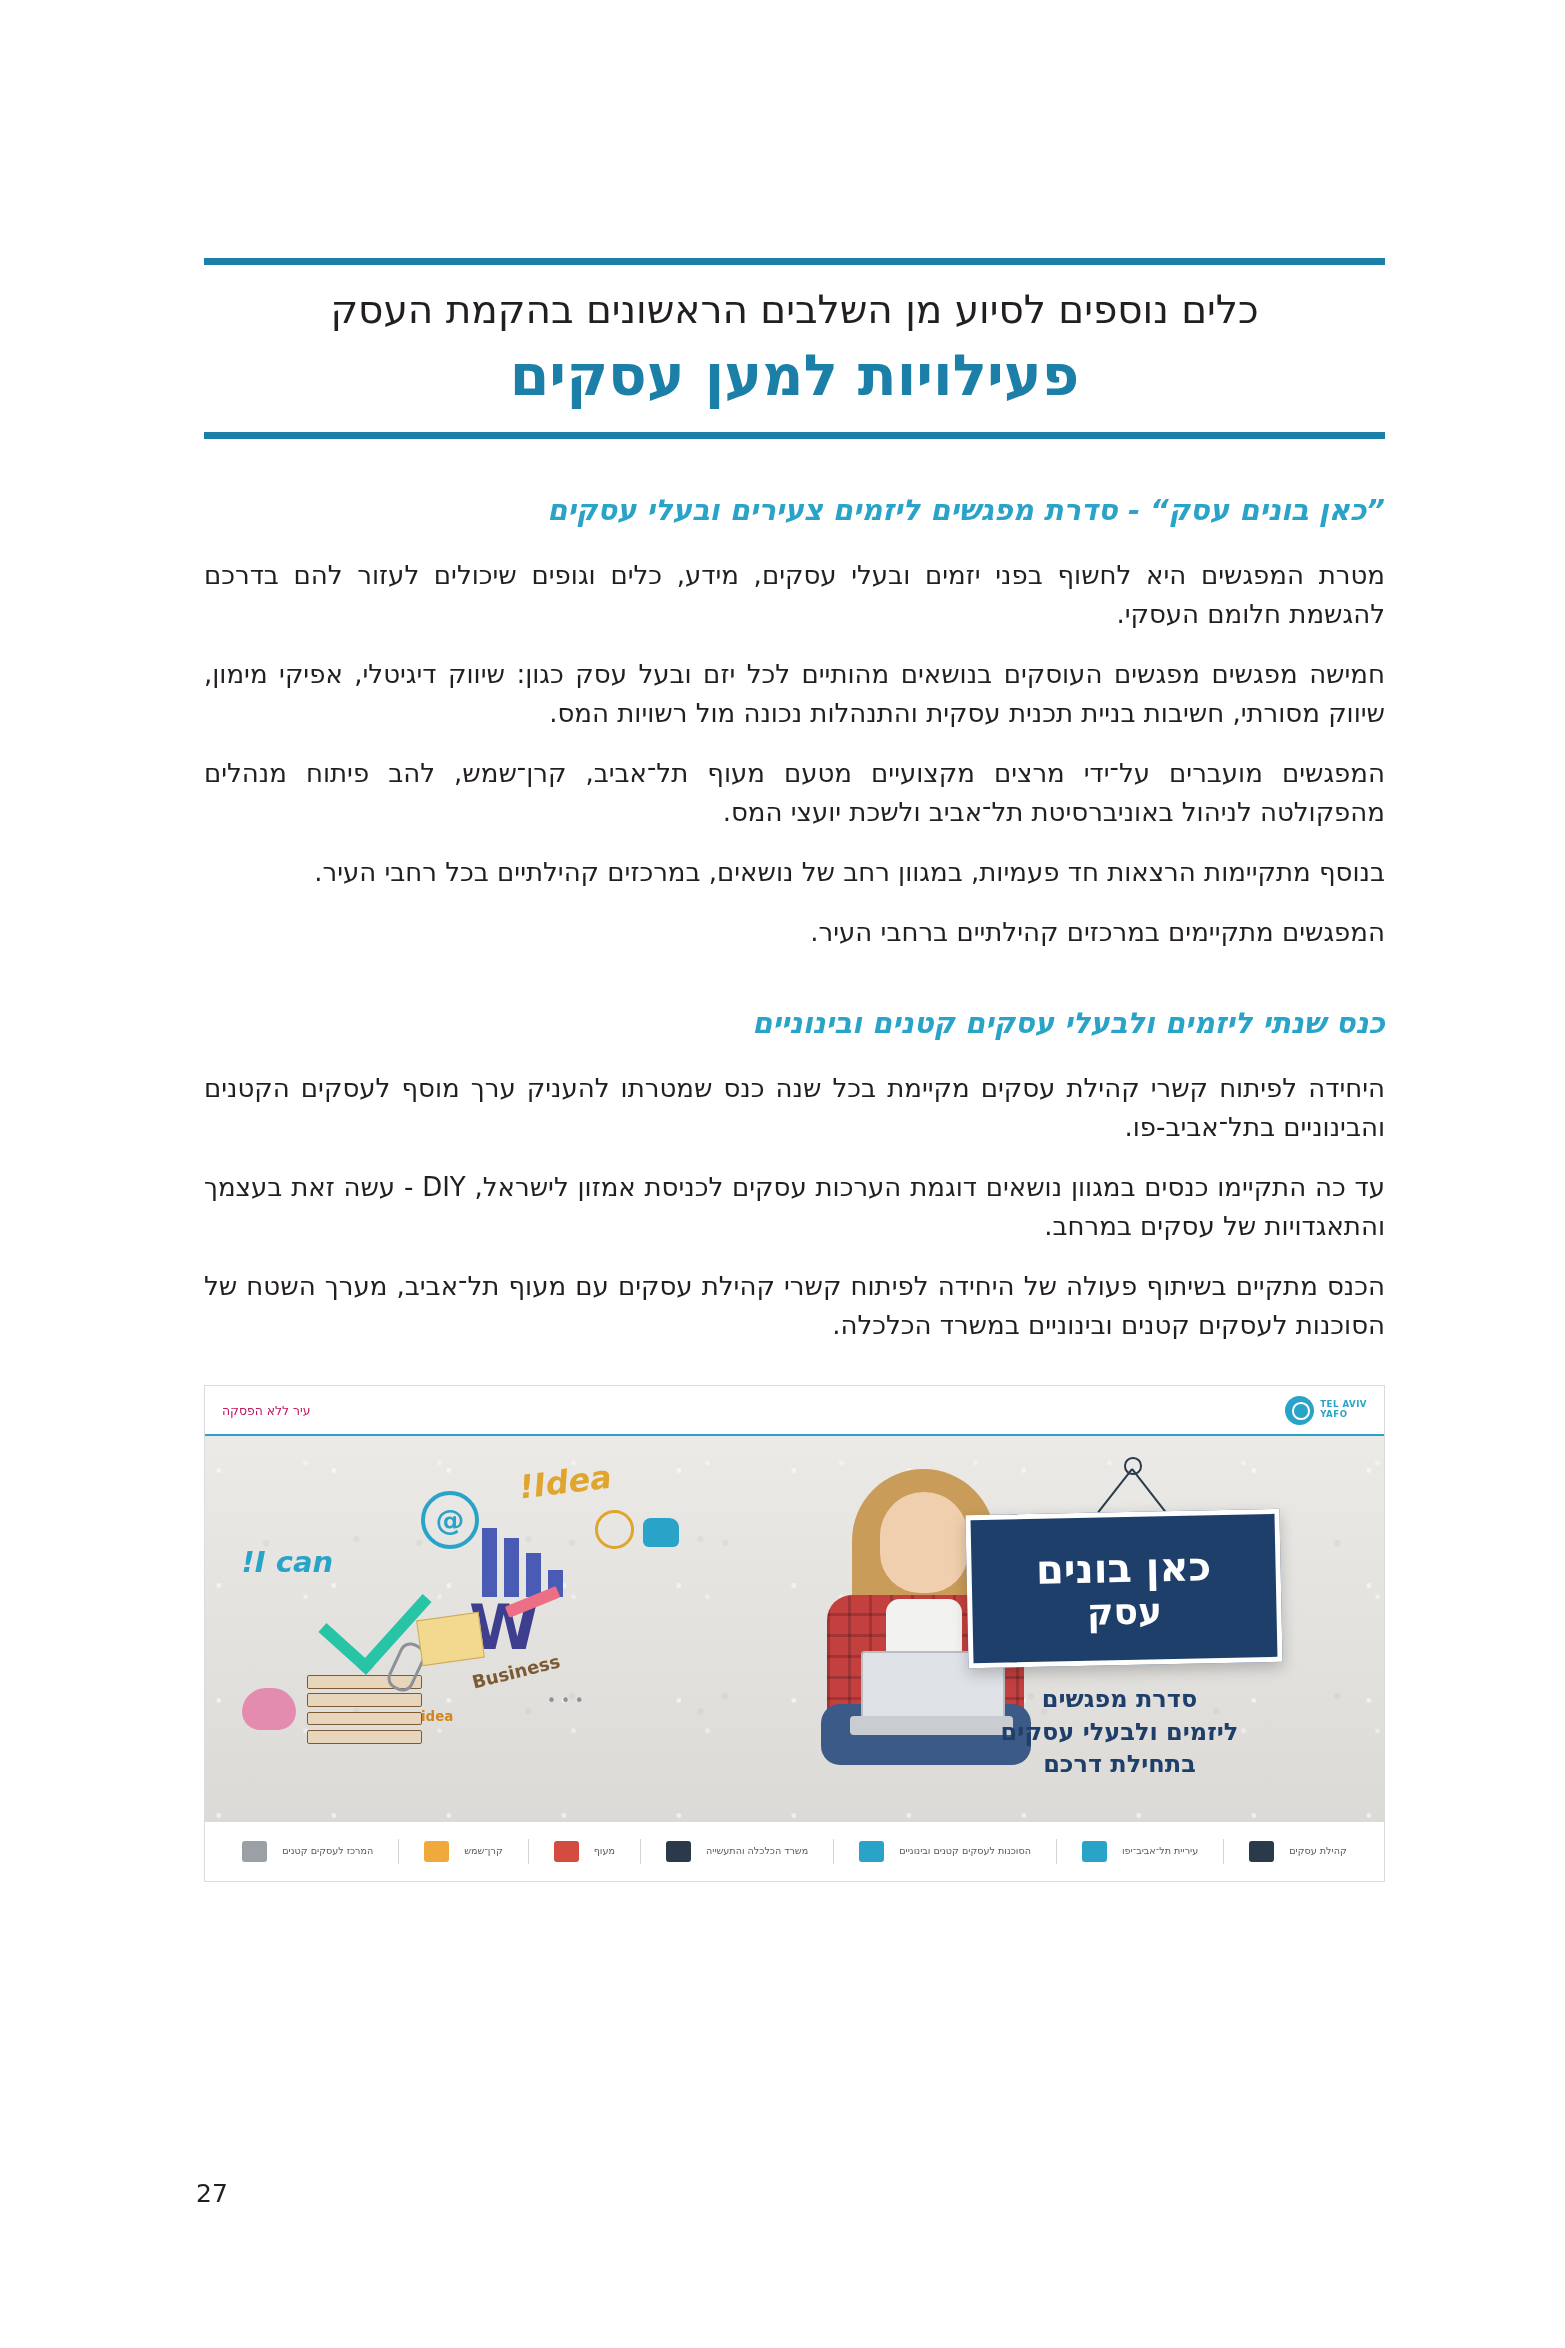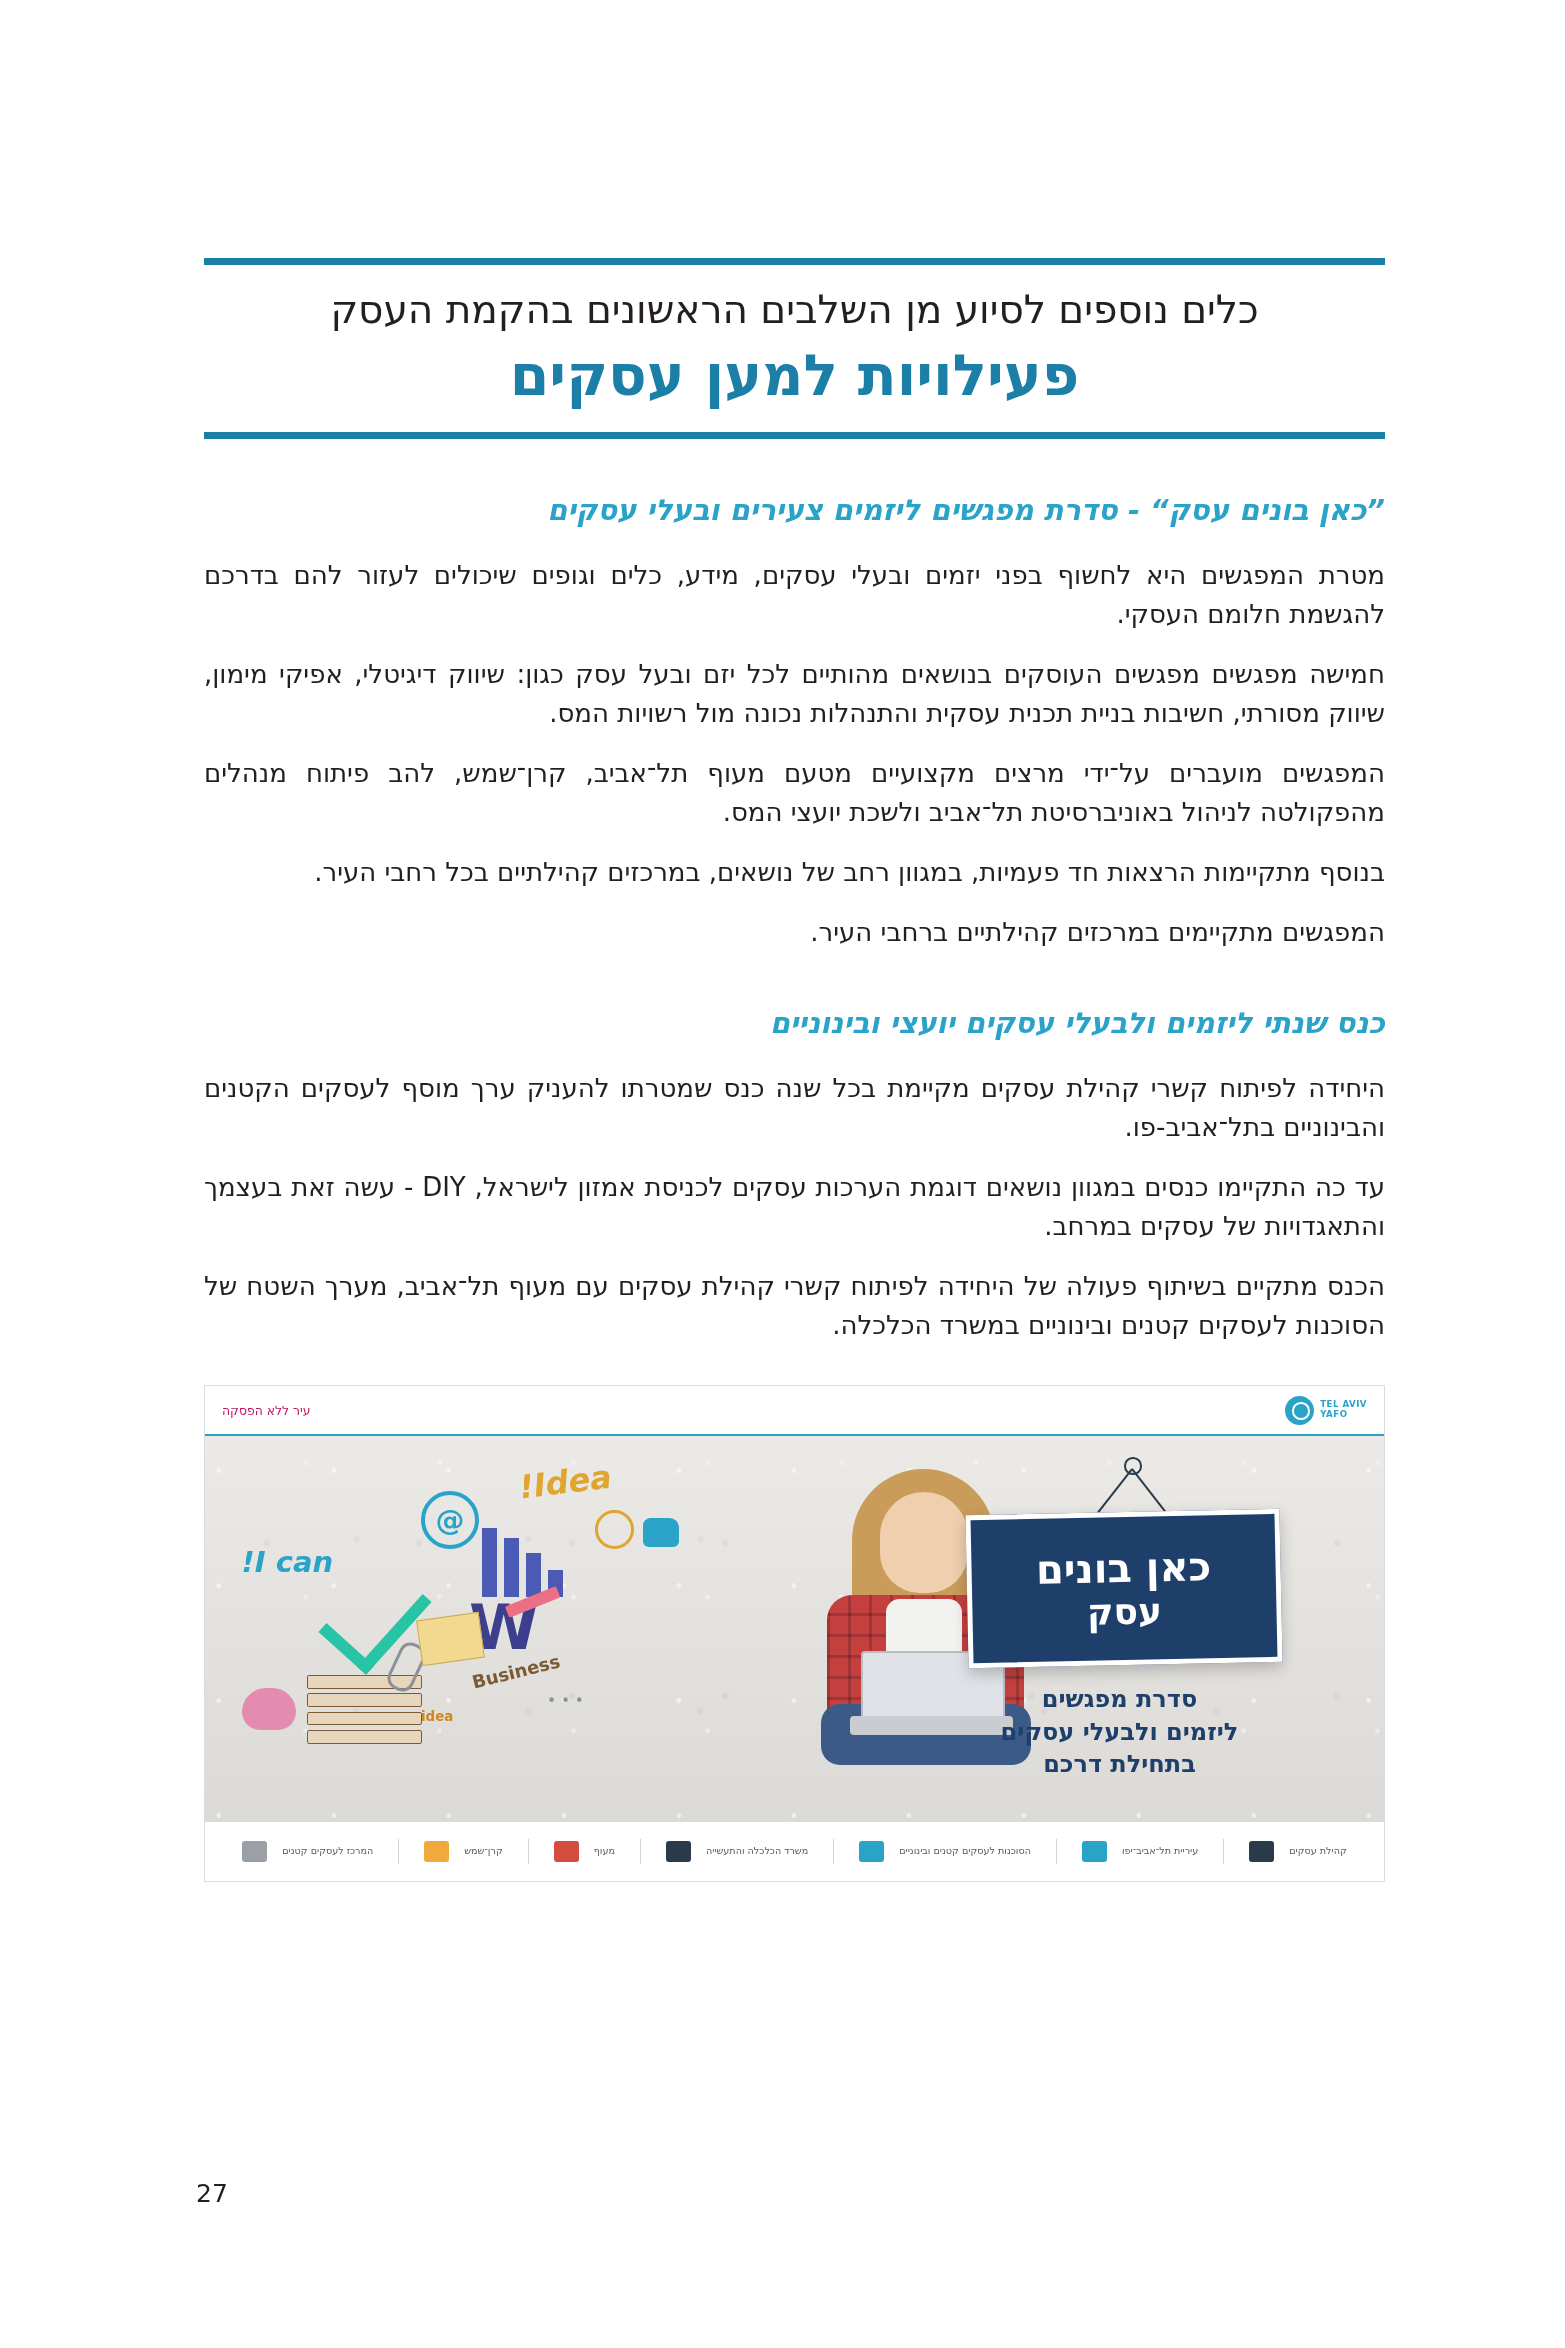--- a/index.html
+++ b/index.html
@@ -467,21 +467,21 @@
       <div class="section-head">”כאן בונים עסק“ - סדרת מפגשים ליזמים צעירים ובעלי עסקים</div>
       <p class="para">מטרת המפגשים היא לחשוף בפני יזמים ובעלי עסקים, מידע, כלים וגופים שיכולים לעזור להם בדרכם להגשמת חלומם העסקי.</p>
       <p class="para">חמישה מפגשים מפגשים העוסקים בנושאים מהותיים לכל יזם ובעל עסק כגון: שיווק דיגיטלי, אפיקי מימון, שיווק מסורתי, חשיבות בניית תכנית עסקית והתנהלות נכונה מול רשויות המס.</p>
       <p class="para">המפגשים מועברים על־ידי מרצים מקצועיים מטעם מעוף תל־אביב, קרן־שמש, להב פיתוח מנהלים מהפקולטה לניהול באוניברסיטת תל־אביב ולשכת יועצי המס.</p>
       <p class="para">בנוסף מתקיימות הרצאות חד פעמיות, במגוון רחב של נושאים, במרכזים קהילתיים בכל רחבי העיר.</p>
       <p class="para">המפגשים מתקיימים במרכזים קהילתיים ברחבי העיר.</p>
     </div>
 
     <div class="section">
       <div class="section-head two-line">
-        <div>כנס שנתי ליזמים ולבעלי עסקים יועצי ובינוניים</div>
+        <div>כנס שנתי ליזמים ולבעלי עסקים קטנים ובינוניים</div>
       </div>
       <p class="para">היחידה לפיתוח קשרי קהילת עסקים מקיימת בכל שנה כנס שמטרתו להעניק ערך מוסף לעסקים הקטנים והבינוניים בתל־אביב-פו.</p>
       <p class="para">עד כה התקיימו כנסים במגוון נושאים דוגמת הערכות עסקים לכניסת אמזון לישראל, DIY - עשה זאת בעצמך והתאגדויות של עסקים במרחב.</p>
       <p class="para">הכנס מתקיים בשיתוף פעולה של היחידה לפיתוח קשרי קהילת עסקים עם מעוף תל־אביב, מערך השטח של הסוכנות לעסקים קטנים ובינוניים במשרד הכלכלה.</p>
     </div>
 
     <div class="poster">
 
       <div class="poster-topbar">
         <div class="tlv-logo">

